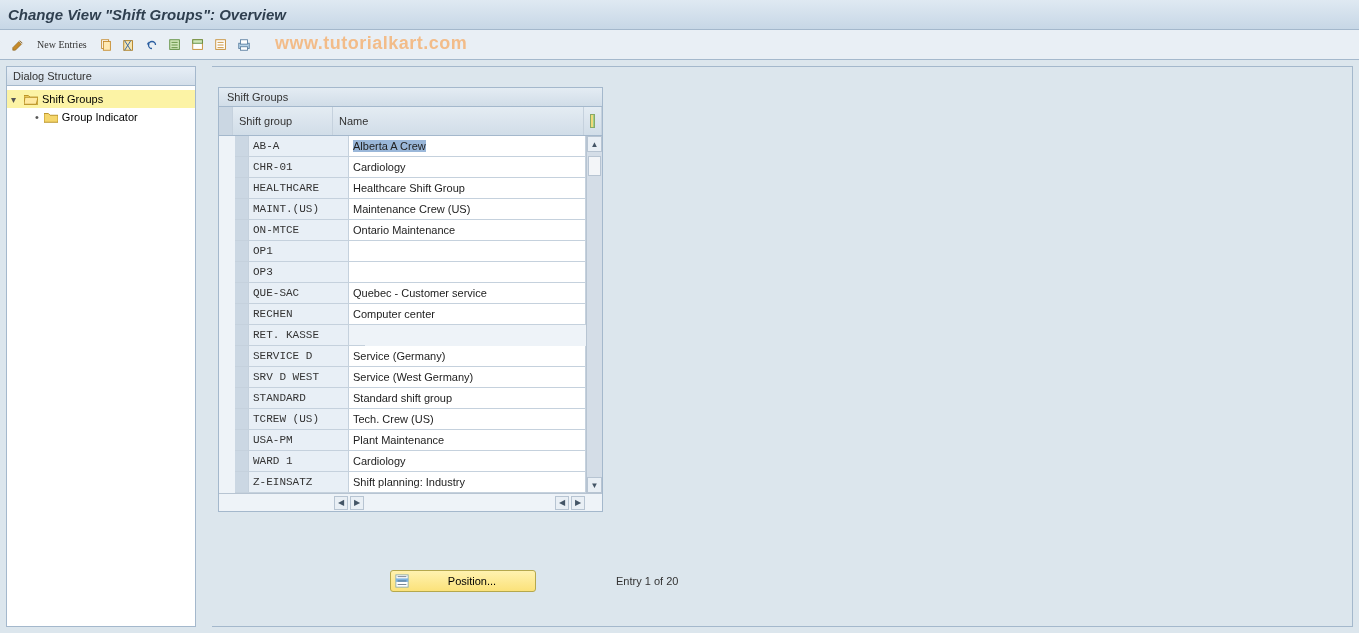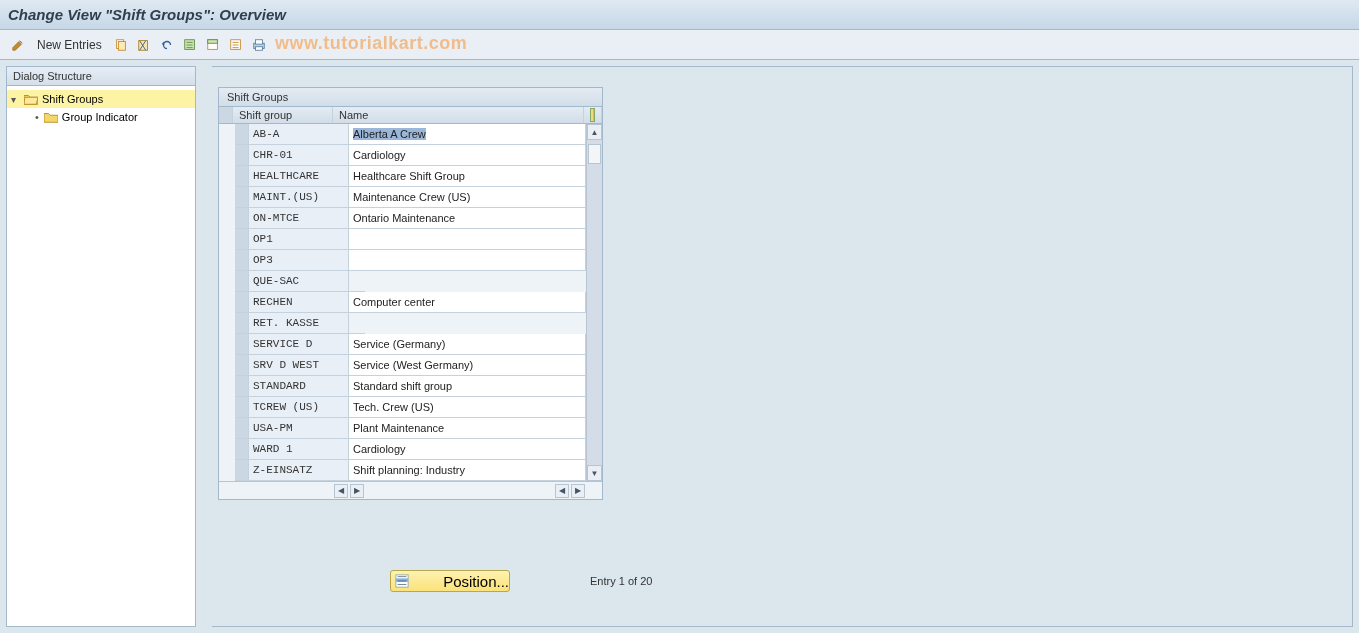--- a/index.html
+++ b/index.html
@@ -39,23 +39,24 @@
       display: inline-flex;
       align-items: center;
       justify-content: center;
       border: 1px solid transparent;
       background: transparent;
       cursor: pointer;
       border-radius: 2px;
     }
     .tb-link {
       color: #333;
-      font-size: 12px;
+      font-size: 10px;
       padding: 3px 6px;
       cursor: pointer;
+      font-family: Liberation Serif, serif;
     }
     .watermark {
       position: absolute;
       left: 275px;
       top: 3px;
       font-size: 18px;
       font-weight: bold;
       color: #f4b77e;
       letter-spacing: 0.5px;
       pointer-events: none;
@@ -138,21 +139,21 @@
     .grid-head {
       display: flex;
       background: linear-gradient(to bottom, #e4ecf3, #d1dde8);
       border-bottom: 1px solid #a4b8cc;
     }
     .grid-head .cell {
       padding: 3px 6px;
       border-right: 1px solid #c5d1dd;
       font-size: 11px;
       color: #333;
-      height: 16px;
+      height: 28px;
       line-height: 14px;
     }
     .col-sel { width: 14px; background:#cbd7e3; }
     .col-code { width: 100px; display:flex;align-items:center;}
     .col-name { flex: 1; display:flex;align-items:center;}
     .col-cfg { width: 18px; text-align:center; display:flex;align-items:center;justify-content:center;}
     .grid-body {
       max-height: 380px;
       position: relative;
       padding-left: 16px;
@@ -223,29 +224,29 @@
 
     .footer-bar {
       position: absolute;
       left: 200px;
       top: 570px;
       display: flex;
       align-items: center;
       gap: 80px;
     }
     .position-btn {
-      width: 120px;
+      width: 146px;
       height: 22px;
       background: linear-gradient(to bottom, #fff2b0, #fbe27a);
       border: 1px solid #b5a84d;
       border-radius: 3px;
       display: flex;
       align-items: center;
-      justify-content: flex-end;
-      font-size: 15px;
+      justify-content: center;
+      font-size: 11px;
       cursor: pointer;
       position: relative;
       padding-left: 18px;
     }
     .position-btn .picon{
       position:absolute; left:3px; top:2px; width:16px;height:16px;
       display:flex;align-items:center;justify-content:center;
     }
     .entry-text { font-size: 11px; color: #333; }
 
@@ -414,20 +415,23 @@
             <div class="cell col-sel"></div>
             <div class="cell col-code">OP3</div>
             <div class="cell col-name">
               <span></span>
             </div>
             <div class="cell" style="width: 16px; background: rgb(238, 243, 248); border-right: none;"></div>
           </div>
           <div class="grid-row">
             <div class="cell col-sel"></div>
             <div class="cell col-code">QUE-SAC</div>
+            <div class="cell col-name">
+              <span>Quebec - Customer service</span>
+            </div>
             <div class="cell" style="width: 16px; background: rgb(238, 243, 248); border-right: none;"></div>
           </div>
           <div class="grid-row">
             <div class="cell col-sel"></div>
             <div class="cell col-code">RECHEN</div>
             <div class="cell col-name">
               <span>Computer center</span>
             </div>
             <div class="cell" style="width: 16px; background: rgb(238, 243, 248); border-right: none;"></div>
           </div>

